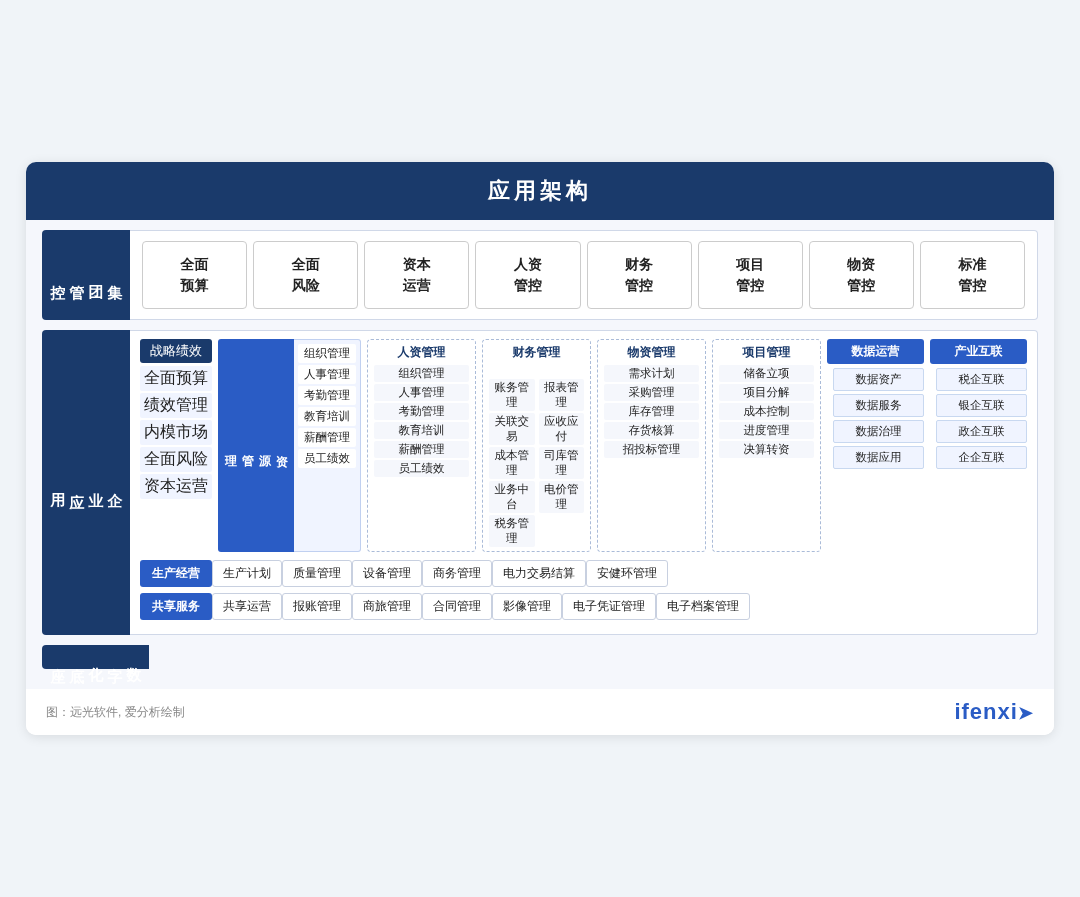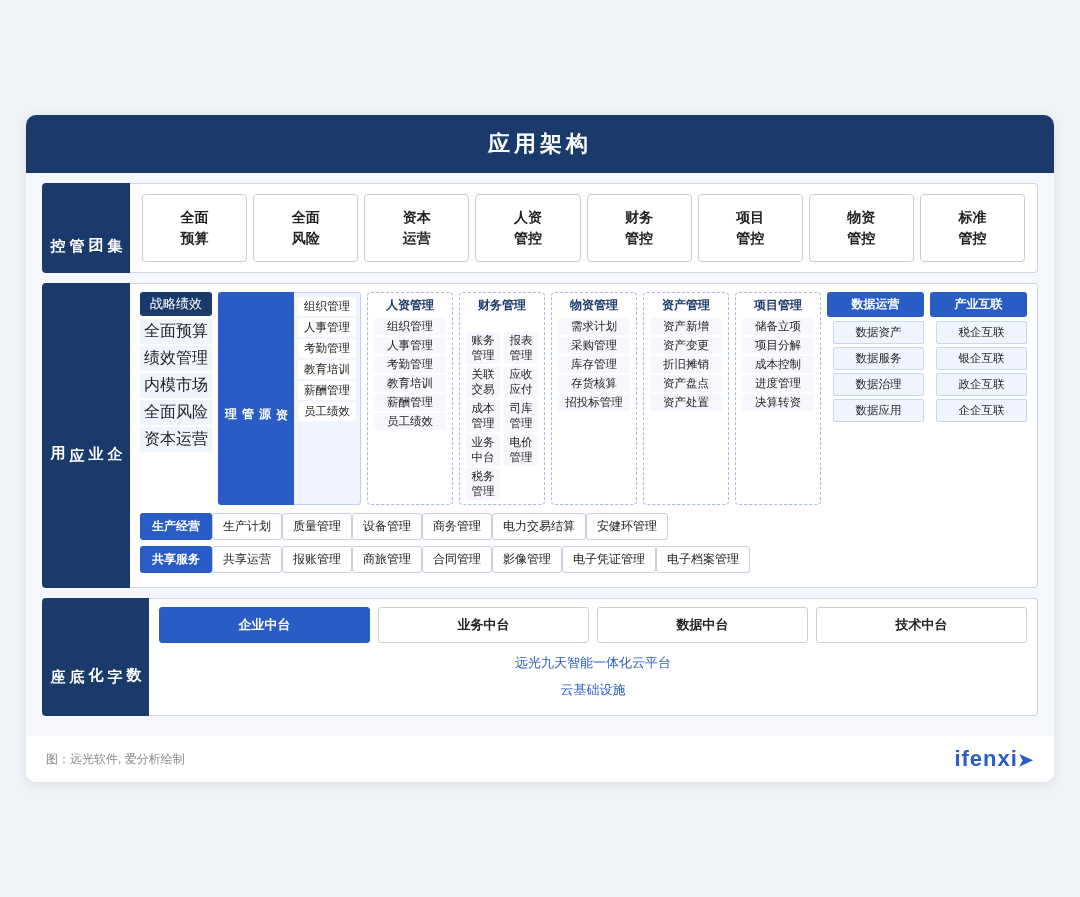--- a/index.html
+++ b/index.html
@@ -420,30 +420,20 @@
             <div class="func-block-title">物资管理</div>
             <div class="func-block-items">
               <div class="func-block-item">需求计划</div>
               <div class="func-block-item">采购管理</div>
               <div class="func-block-item">库存管理</div>
               <div class="func-block-item">存货核算</div>
               <div class="func-block-item">招投标管理</div>
             </div>
           </div>
 
-          <div class="func-block">
-            <div class="func-block-title">资产管理</div>
-            <div class="func-block-items">
-              <div class="func-block-item">资产新增</div>
-              <div class="func-block-item">资产变更</div>
-              <div class="func-block-item">折旧摊销</div>
-              <div class="func-block-item">资产盘点</div>
-              <div class="func-block-item">资产处置</div>
-            </div>
-          </div>
 
           <div class="func-block">
             <div class="func-block-title">项目管理</div>
             <div class="func-block-items">
               <div class="func-block-item">储备立项</div>
               <div class="func-block-item">项目分解</div>
               <div class="func-block-item">成本控制</div>
               <div class="func-block-item">进度管理</div>
               <div class="func-block-item">决算转资</div>
             </div>
@@ -490,34 +480,20 @@
           <div class="row-item">影像管理</div>
           <div class="row-item">电子凭证管理</div>
           <div class="row-item">电子档案管理</div>
         </div>
 
       </div>
     </div>
 
     <div class="section-row">
       <div class="section-label">数<br>字<br>化<br>底<br>座</div>
-      <div class="section-content digital-content">
-        <div class="digital-top-row">
-          <div class="digital-top-item active">企业中台</div>
-          <div class="digital-top-item">业务中台</div>
-          <div class="digital-top-item">数据中台</div>
-          <div class="digital-top-item">技术中台</div>
-        </div>
-        <div class="digital-link-row">
-          <a class="digital-link" href="#">远光九天智能一体化云平台</a>
-        </div>
-        <div class="digital-link-row">
-          <a class="digital-link" href="#">云基础设施</a>
-        </div>
-      </div>
     </div>
 
   </div>
 
   <div class="footer">
     <div class="footer-text">图：远光软件, 爱分析绘制</div>
     <div class="footer-logo">
       <span>if</span><span style="color:#2a5cc5">en</span><span>xi</span><span class="footer-logo-arrow">➤</span>
     </div>
   </div>

